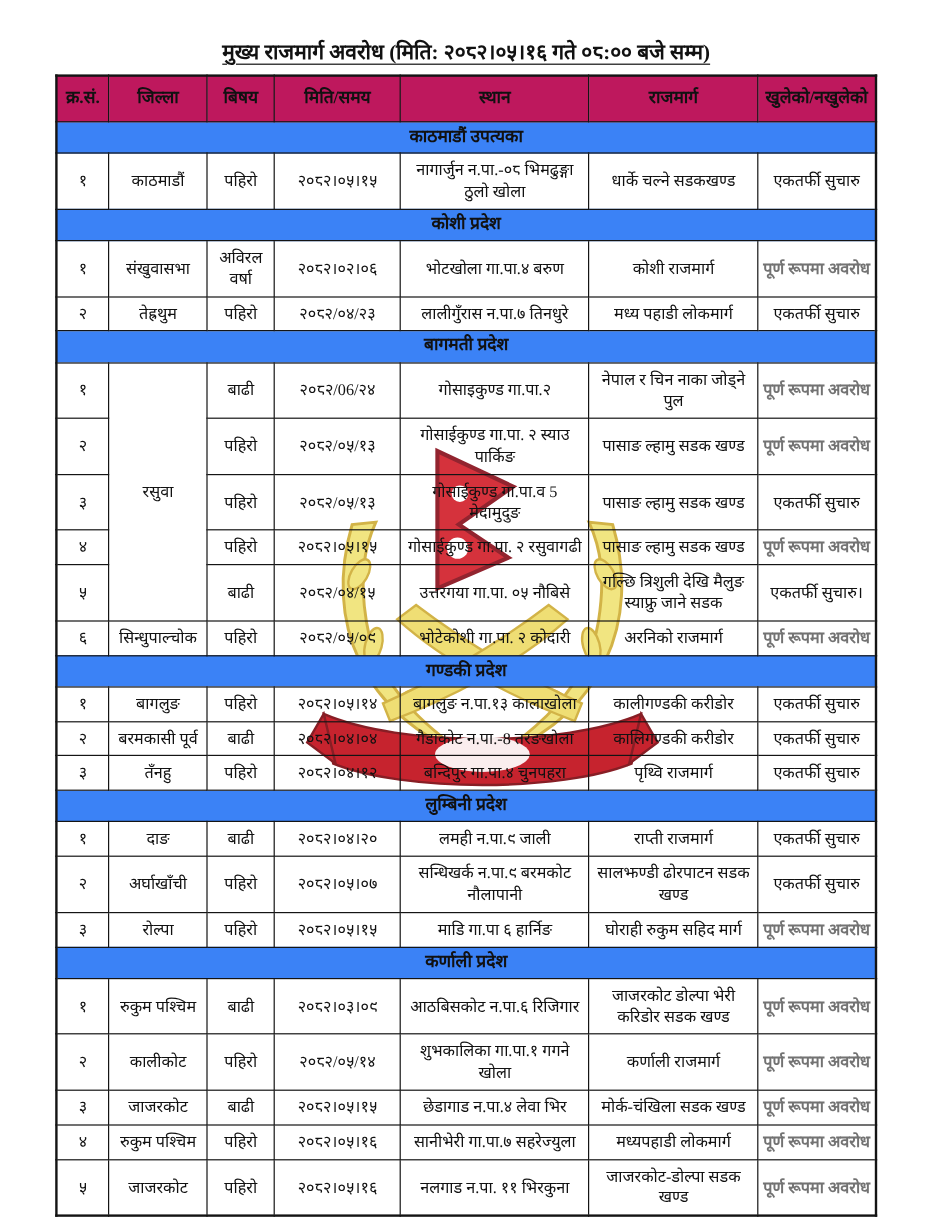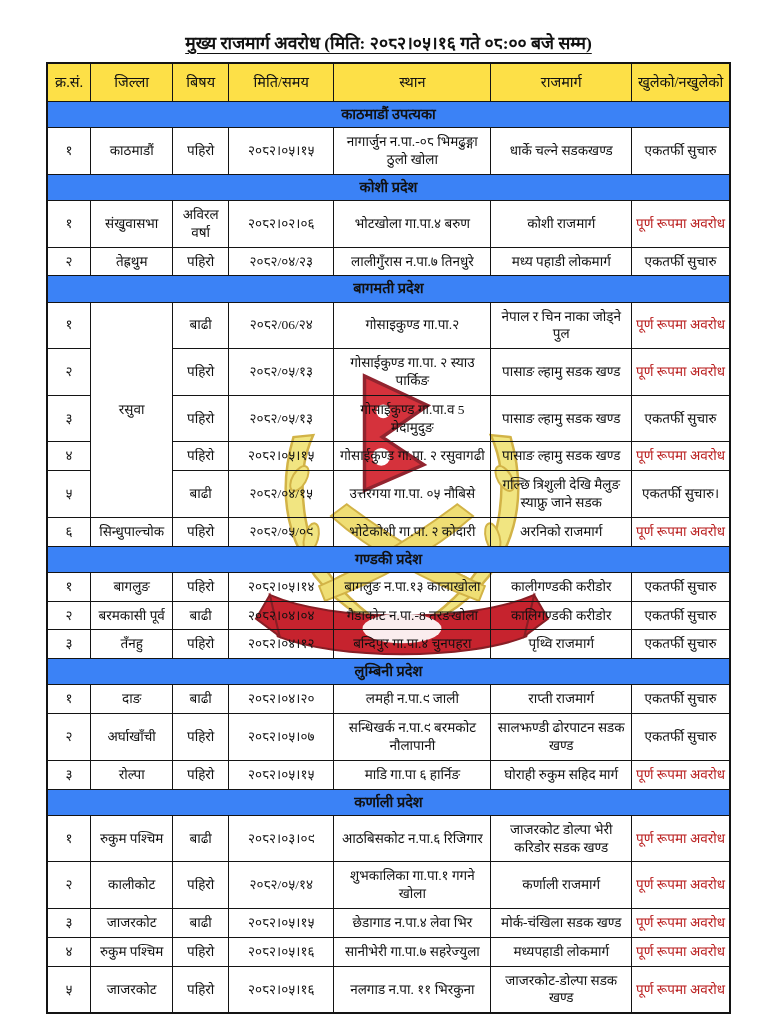--- a/index.html
+++ b/index.html
@@ -48,33 +48,33 @@
     border:1.5px solid #141414;
     text-align:center;
     vertical-align:middle;
     padding:5px 3px;
     font-size:13.5px;
     line-height:1.32;
     word-wrap:break-word;
   }
   table.main th{
     font-size:14.5px;
-    font-weight:400;
+    font-weight:700;
     padding:9px 3px;
-    background:#fde047;
+    background:#be185d;
   }
   tr.band td{
     background:#3b82f6;
     font-weight:700;
     font-size:14.5px;
     padding:3px;
   }
   td.sm{font-size:12px;}
   td.status{font-weight:400;}
-  td.blocked{color:#b91c1c;font-weight:400;}
+  td.blocked{color:#737373;font-weight:700;}
   td.open{color:#111;}
   
   col.c-sn{width:6.4%;}
   col.c-district{width:12%;}
   col.c-subject{width:8.2%;}
   col.c-date{width:15.4%;}
   col.c-location{width:23%;}
   col.c-highway{width:20.6%;}
   col.c-status{width:14.4%;}
 </style>

